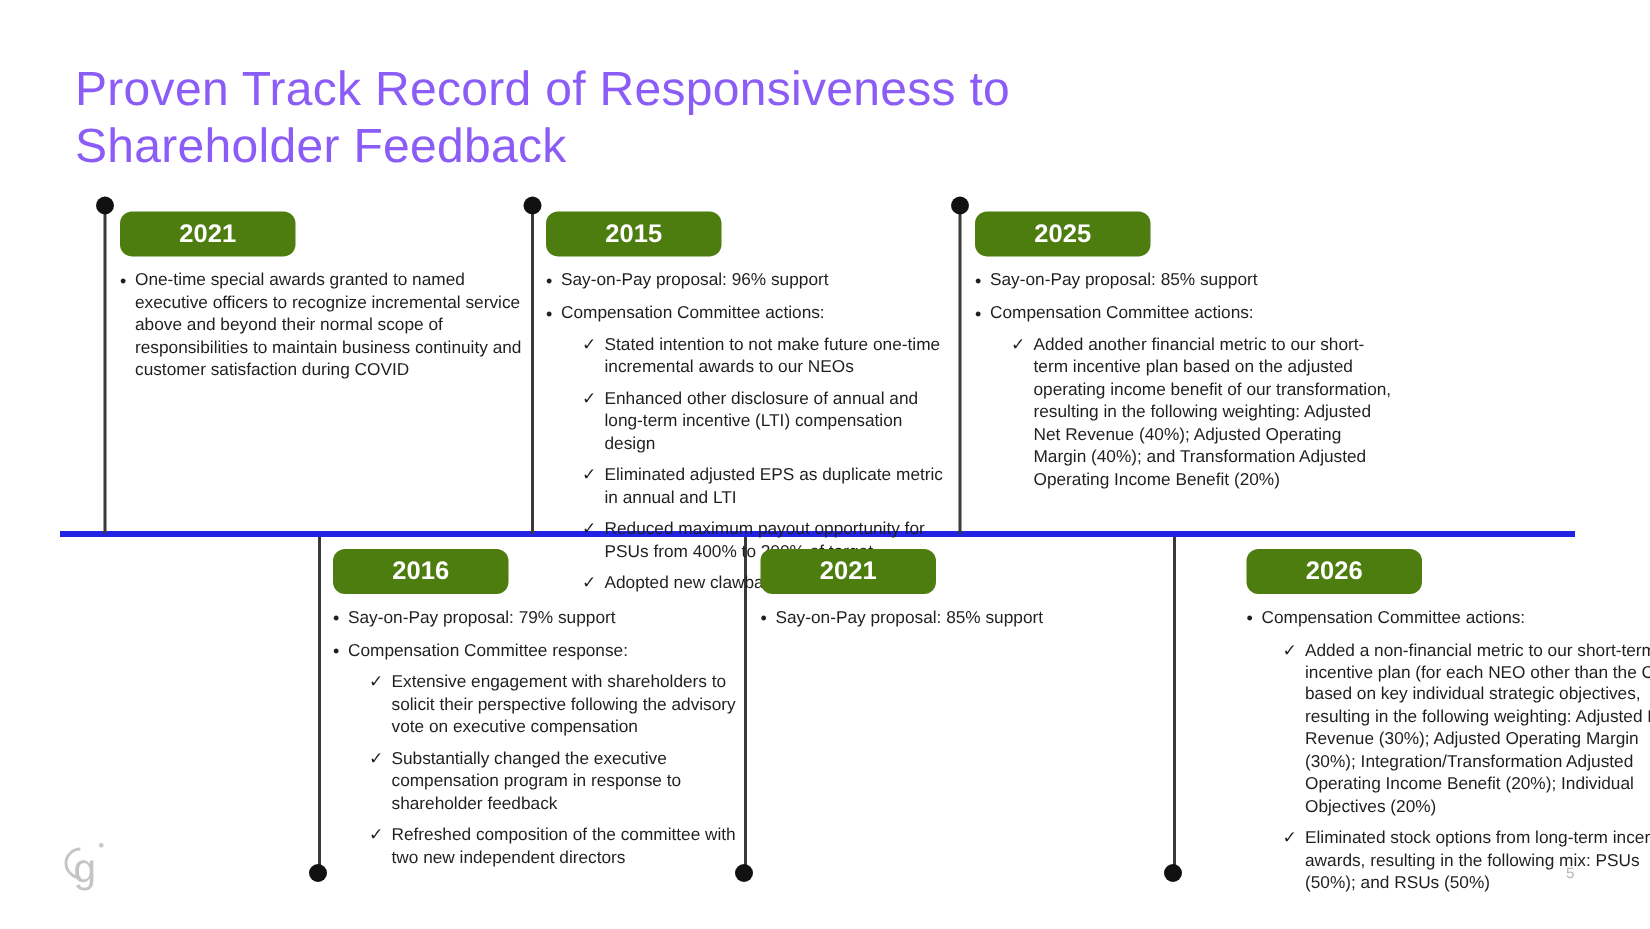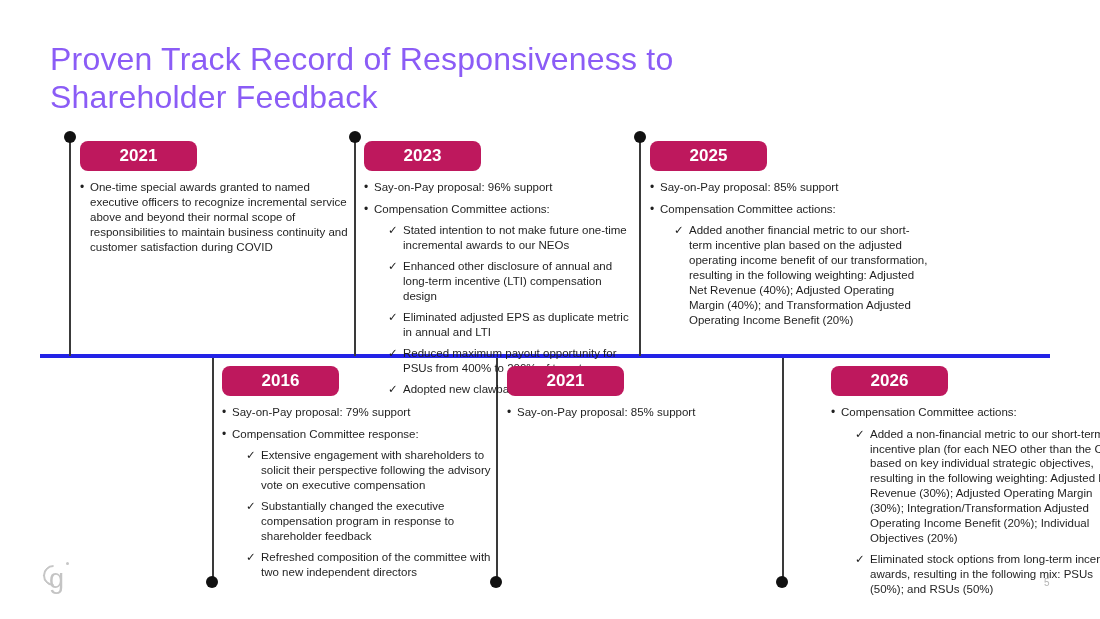--- a/index.html
+++ b/index.html
@@ -12,21 +12,21 @@
     font-size:32px;line-height:1.18;color:#8b5cf6;font-weight:500;letter-spacing:0.2px;
   }
   .axis{position:absolute;left:40px;top:354px;width:1010px;height:4px;background:#2323e6;}
   .vline{position:absolute;width:2px;background:#3a3a3a;}
   .v-top{top:137px;height:219px;}
   .v-bot{top:358px;height:224px;}
   .dot{position:absolute;width:12px;height:12px;border-radius:50%;background:#111;}
   .entry{position:absolute;}
   .badge{
     display:inline-block;min-width:117px;height:30px;line-height:30px;border-radius:8px;
-    background:#be185d;color:#ffffff;font-size:17px;font-weight:600;text-align:center;
+    background:#4d7c0f;color:#ffffff;font-size:17px;font-weight:600;text-align:center;
     box-sizing:border-box;padding:0 10px;
   }
   .content{margin-top:9px;color:#1f1f1f;font-size:11.5px;line-height:1.3;}
   .item{display:flex;margin-bottom:6px;}
   .item.bullet .marker{width:10px;flex:0 0 10px;font-size:12px;}
   .item.check{margin-left:24px;}
   .item.check .marker{width:15px;flex:0 0 15px;}
   .item .text{flex:1;}
   .logo{position:absolute;left:42px;top:560px;width:40px;height:42px;}
   .logo-arc{
@@ -96,21 +96,21 @@
           <span class="marker">✓</span>
           <span class="text">Substantially changed the executive compensation program in response to shareholder feedback</span>
         </div>
         <div class="item check">
           <span class="marker">✓</span>
           <span class="text">Refreshed composition of the committee with two new independent directors</span>
         </div>
       </div>
   </div>
   <div class="entry e2">
-    <div class="badge">2023</div>
+    <div class="badge">2015</div>
     <div class="content">
         <div class="item bullet">
           <span class="marker">•</span>
           <span class="text">Say-on-Pay proposal: 96% support</span>
         </div>
         <div class="item bullet">
           <span class="marker">•</span>
           <span class="text">Compensation Committee actions:</span>
         </div>
         <div class="item check">

